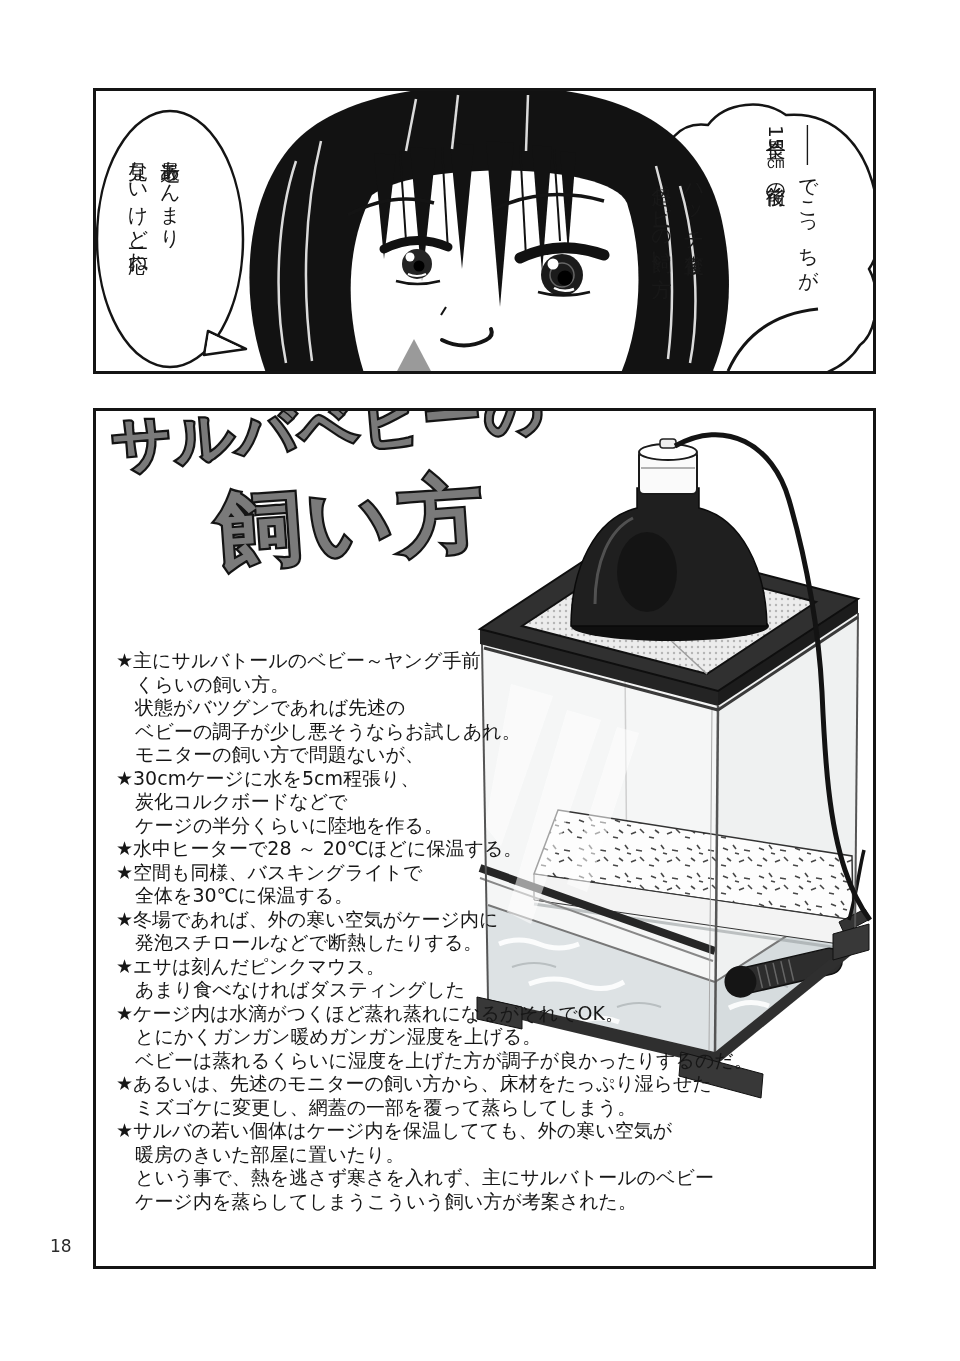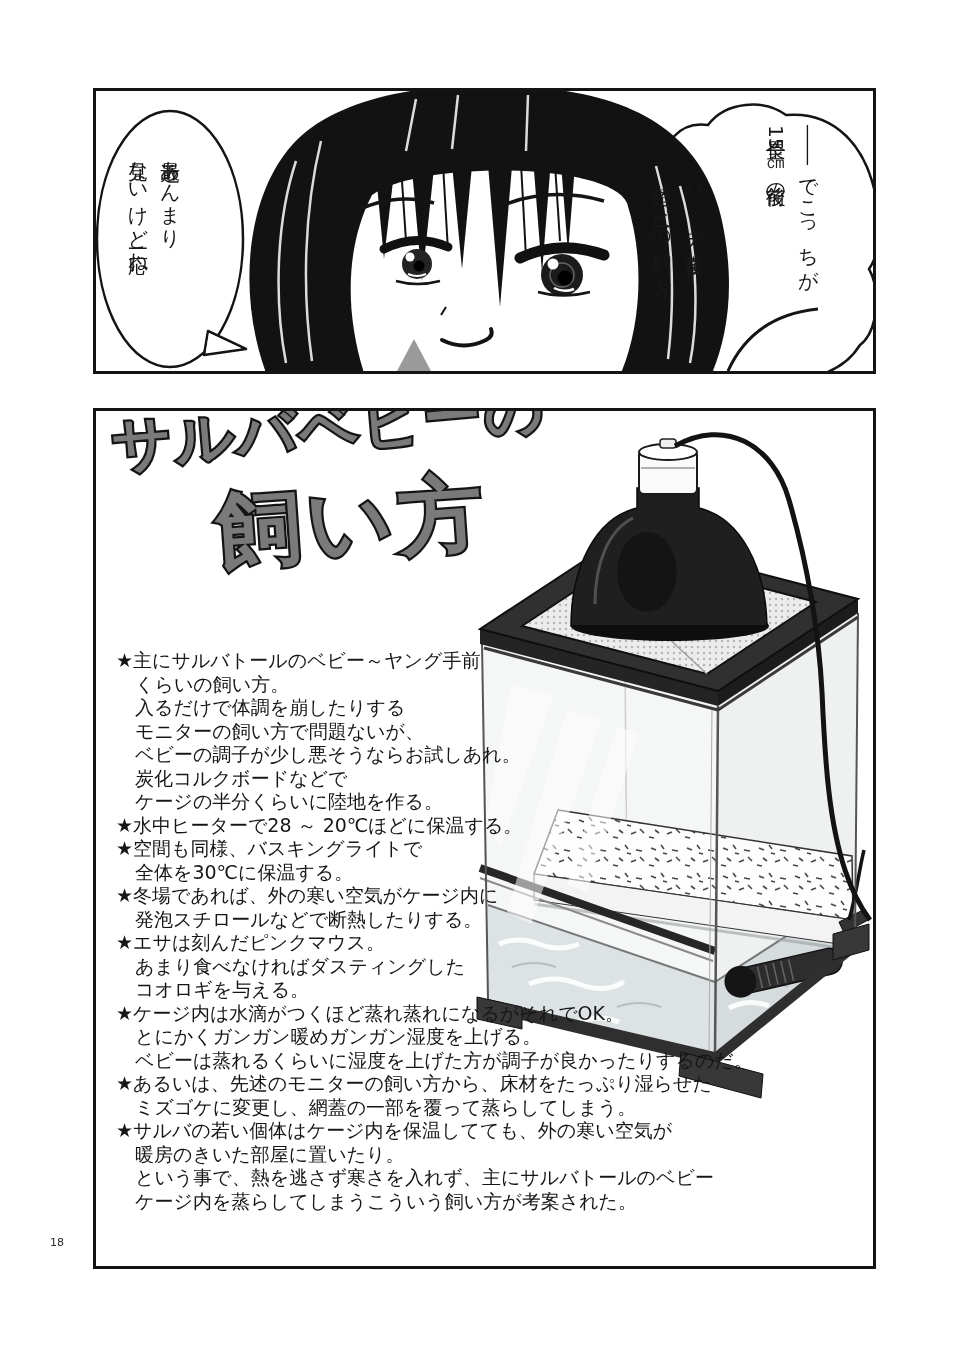--- a/index.html
+++ b/index.html
@@ -2,21 +2,21 @@
 <html><head>
 <meta charset="utf-8">
 <style>
   html,body{margin:0;padding:0;background:#fff;}
   .page{position:relative;width:960px;height:1361px;background:#fff;overflow:hidden;
         font-family:"DejaVu Sans",sans-serif;color:#161616;}
   .panel{position:absolute;background:#fff;border:3px solid #141414;overflow:hidden;}
   .panel-top{left:93px;top:88px;width:777px;height:280px;}
   .panel-guide{left:93px;top:408px;width:777px;height:855px;}
   .panel svg.art{position:absolute;left:0;top:0;}
-  .page-number{position:absolute;left:50px;top:1236px;font-size:11px;color:#2b2b2b;}
+  .page-number{position:absolute;left:50px;top:1236px;font-size:17px;color:#2b2b2b;}
   
   .vtext{position:absolute;writing-mode:vertical-rl;text-orientation:mixed;
          white-space:pre-line;font-size:20px;line-height:1.62;color:#181818;font-weight:500;}
   .vtext p{margin:0;}
   .bubble-right-text{top:34px;right:16px;height:238px;}
   .bubble-right-text p + p{margin-right:17px;padding-top:46px;}
   .bubble-left-text{top:56px;left:26px;height:212px;}
   
   .jtitle{position:absolute;margin:0;font-weight:bold;color:#7a7a7a;
           -webkit-text-stroke:4.5px #141414;paint-order:stroke fill;
@@ -233,33 +233,33 @@
       <path d="M 208,24 C 258,-4 306,22 322,78 C 340,140 352,210 355,270
                C 358,340 362,400 378,448 C 386,472 394,486 403,498" stroke="#131313" stroke-width="5" fill="none"></path>
     </svg>
 
     <h1 class="jtitle title1">サルバベビーの</h1>
     <h1 class="jtitle title2">飼い方</h1>
 
     <div class="care">
       <div class="ln">★主にサルバトールのベビー～ヤング手前</div>
       <div class="ln">　くらいの飼い方。</div>
-      <div class="ln">　入るだけで体調を崩したりする</div>
+      <div class="ln">　状態がバツグンであれば先述の</div>
+      <div class="ln">　ベビーの調子が少し悪そうならお試しあれ。</div>
       <div class="ln">　モニターの飼い方で問題ないが、</div>
-      <div class="ln">　ベビーの調子が少し悪そうならお試しあれ。</div>
+      <div class="ln">★30cmケージに水を5cm程張り、</div>
       <div class="ln">　炭化コルクボードなどで</div>
       <div class="ln">　ケージの半分くらいに陸地を作る。</div>
       <div class="ln">★水中ヒーターで28 ～ 20℃ほどに保温する。</div>
       <div class="ln">★空間も同様、バスキングライトで</div>
       <div class="ln">　全体を30℃に保温する。</div>
       <div class="ln">★冬場であれば、外の寒い空気がケージ内に</div>
       <div class="ln">　発泡スチロールなどで断熱したりする。</div>
       <div class="ln">★エサは刻んだピンクマウス。</div>
       <div class="ln">　あまり食べなければダスティングした</div>
-      <div class="ln">　コオロギを与える。</div>
       <div class="ln">★ケージ内は水滴がつくほど蒸れ蒸れになるがそれでOK。</div>
       <div class="ln">　とにかくガンガン暖めガンガン湿度を上げる。</div>
       <div class="ln">　ベビーは蒸れるくらいに湿度を上げた方が調子が良かったりするのだ。</div>
       <div class="ln">★あるいは、先述のモニターの飼い方から、床材をたっぷり湿らせた</div>
       <div class="ln">　ミズゴケに変更し、網蓋の一部を覆って蒸らしてしまう。</div>
       <div class="ln">★サルバの若い個体はケージ内を保温してても、外の寒い空気が</div>
       <div class="ln">　暖房のきいた部屋に置いたり。</div>
       <div class="ln">　という事で、熱を逃さず寒さを入れず、主にサルバトールのベビー</div>
       <div class="ln">　ケージ内を蒸らしてしまうこういう飼い方が考案された。</div>
     </div>

